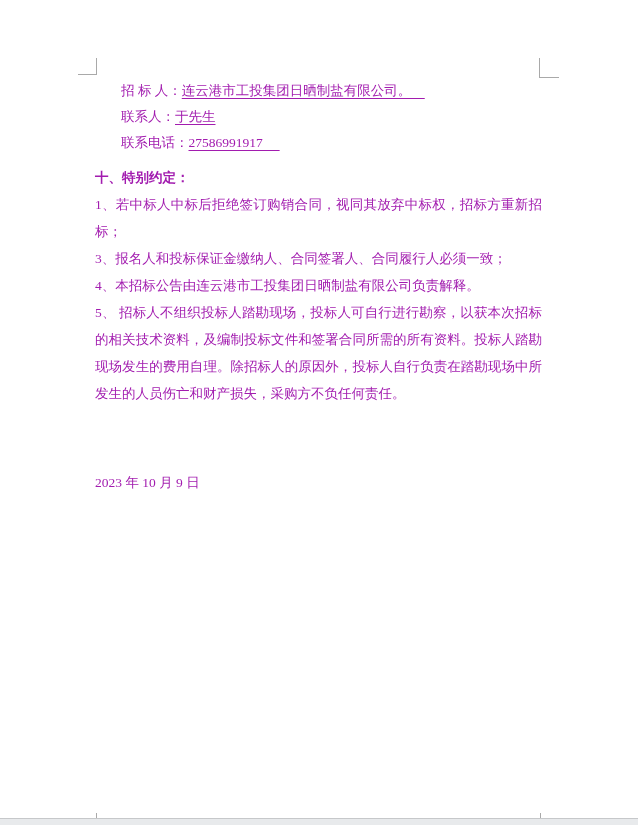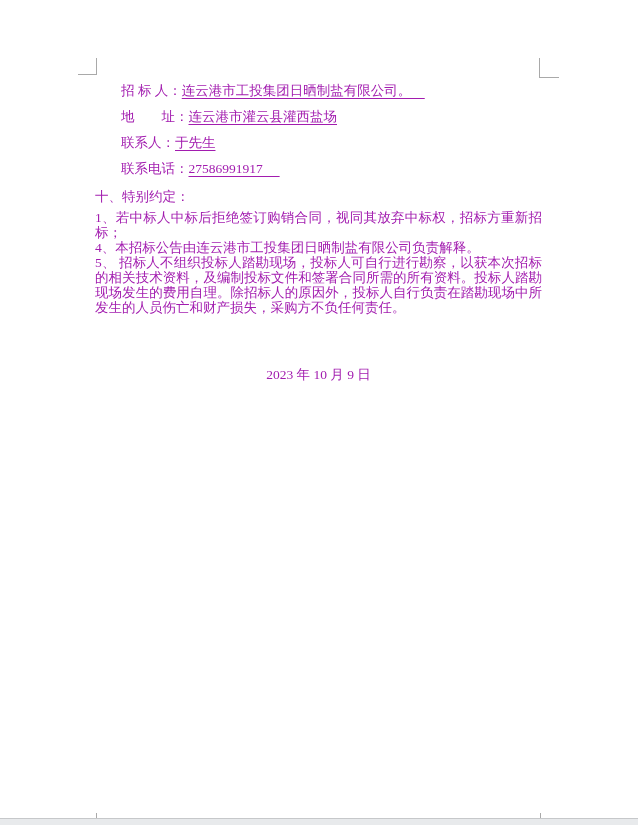--- a/index.html
+++ b/index.html
@@ -41,59 +41,59 @@
     line-height: 26px;
     padding-left: 26px;
     white-space: pre-wrap;
   }
   .hvalue {
     text-decoration: underline;
     text-underline-offset: 3px;
   }
   .section-title {
     font-family: "Liberation Sans", "DejaVu Sans", sans-serif;
-    font-weight: normal;
+    font-weight: bold;
     line-height: 24.7px;
-    margin-top: 3px;
+    margin-top: 10px;
   }
   .clause {
-    line-height: 15px;
+    line-height: 27px;
     text-align: justify;
     white-space: pre-wrap;
   }
   .doc-date {
-    margin-top: 48px;
+    margin-top: 64px;
     line-height: 24.7px;
-    text-align: center;
+    text-align: left;
   }
 </style>
 </head>
 <body>
 
 <div class="page">
 
   <div class="mark mark-tl"></div>
   <div class="mark mark-tr"></div>
   <div class="mark mark-bl"></div>
   <div class="mark mark-br"></div>
   <div class="edge-right"></div>
   <div class="edge-bottom"></div>
 
   <div class="content">
 
     <div class="hrow"><span>招 标 人：</span><span class="hvalue">连云港市工投集团日晒制盐有限公司。　</span></div>
 
-    <div class="hrow"><span>地　　址：</span><span class="hvalue">连云港市灌云县灌西盐场</span></div>
 
     <div class="hrow"><span>联系人：</span><span class="hvalue">于先生</span></div>
 
     <div class="hrow"><span>联系电话：</span><span class="hvalue">27586991917　 </span></div>
 
     <div class="section-title">十、特别约定：</div>
 
     <div class="clause">1、若中标人中标后拒绝签订购销合同，视同其放弃中标权，招标方重新招标；</div>
+    <div class="clause">3、报名人和投标保证金缴纳人、合同签署人、合同履行人必须一致；</div>
     <div class="clause">4、本招标公告由连云港市工投集团日晒制盐有限公司负责解释。</div>
     <div class="clause">5、 招标人不组织投标人踏勘现场，投标人可自行进行勘察，以获本次招标的相关技术资料，及编制投标文件和签署合同所需的所有资料。投标人踏勘现场发生的费用自理。除招标人的原因外，投标人自行负责在踏勘现场中所发生的人员伤亡和财产损失，采购方不负任何责任。</div>
 
     <div class="doc-date">2023 年 10 月 9 日</div>
 
   </div>
 </div>
 
 </body></html>

